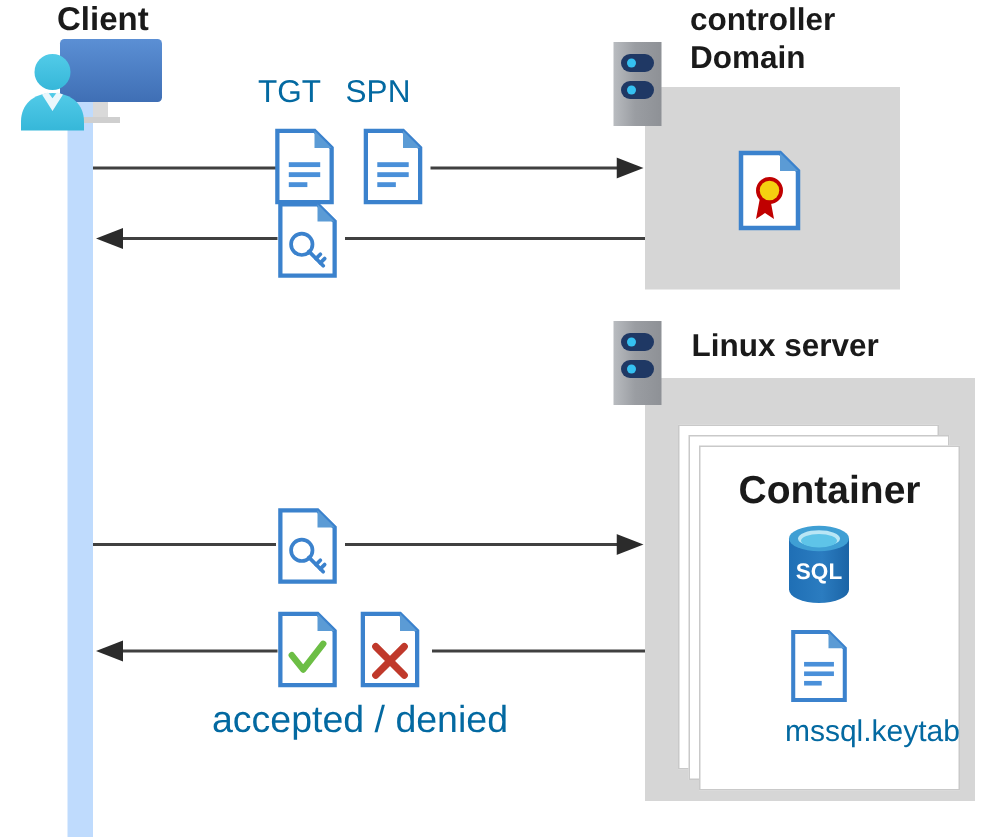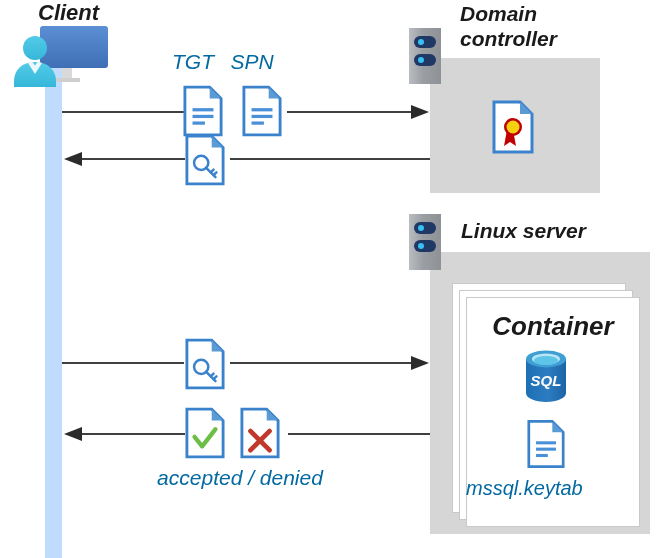--- a/index.html
+++ b/index.html
@@ -9,21 +9,20 @@
   }
   body {
     font-family: "Liberation Sans", sans-serif;
   }
   #canvas {
     position: relative;
     width: 660px;
     height: 558px;
     background: #ffffff;
     overflow: hidden;
-    font-style: italic;
   }
   .abs { position: absolute; }
 
   
   .title-bold {
     font-family: "Liberation Sans", sans-serif;
     font-weight: bold;
     color: #1a1a1a;
     line-height: 1.18;
   }
@@ -109,22 +108,22 @@
   <div class="abs host-box" style="left:430px; top:58px; width:170px; height:135px;"></div>
 
   <div class="abs rack" style="left:409px; top:28px; width:32px; height:56px;">
     <div class="rack-slot" style="left:5px; top:8px; width:22px; height:12px;"></div>
     <div class="rack-led" style="left:9px; top:11px; width:6px; height:6px;"></div>
     <div class="rack-slot" style="left:5px; top:26px; width:22px; height:12px;"></div>
     <div class="rack-led" style="left:9px; top:29px; width:6px; height:6px;"></div>
   </div>
 
   <div class="abs title-bold" style="left:460px; top:2px; width:200px; font-size:21px;">
+    <div>controller</div>
     <div>Domain</div>
-    <div>controller</div>
   </div>
 
   <svg class="abs" style="left:492px; top:100px;" width="42" height="54" viewBox="0 0 42 54">
     <path d="M2 2 h26 l12 12 v38 h-38 z" fill="#ffffff" stroke="#3b82cd" stroke-width="3"></path>
     <path d="M28 2 l12 12 h-12 z" fill="#5b9bd5"></path>
 
     <path d="M15 30 l-3 16 l6 -4 l6 4 l-3 -16 z" fill="#c00000"></path>
     <circle cx="21" cy="27" r="9" fill="#c00000"></circle>
     <circle cx="21" cy="27" r="6.5" fill="#f5d010"></circle>
   </svg>
@@ -163,21 +162,21 @@
   </svg>
 
   <svg class="abs" style="left:527px; top:419px;" width="38" height="50" viewBox="0 0 42 54">
     <path d="M2 2 h26 l12 12 v38 h-38 z" fill="#ffffff" stroke="#3b82cd" stroke-width="3"></path>
     <path d="M28 2 l12 12 h-12 z" fill="#5b9bd5"></path>
     <rect x="10" y="24" width="22" height="3.4" fill="#4a90d9"></rect>
     <rect x="10" y="31" width="22" height="3.4" fill="#4a90d9"></rect>
     <rect x="10" y="38" width="13" height="3.4" fill="#4a90d9"></rect>
   </svg>
 
-  <div class="abs label-plain" style="left:466px; top:477px; width:174px; font-size:20px; text-align:left;">mssql.keytab</div>
+  <div class="abs label-plain" style="left:466px; top:477px; width:174px; font-size:20px; text-align:right;">mssql.keytab</div>
 
   <div class="abs line" style="left:62px; top:111px; width:122px;"></div>
   <div class="abs line" style="left:287px; top:111px; width:130px;"></div>
   <svg class="abs" style="left:411px; top:103px;" width="20" height="18" viewBox="0 0 20 18">
     <path d="M0 2 L18 9 L0 16 Z" fill="#2b2b2b"></path>
   </svg>
 
   <div class="abs label-plain" style="left:163px; top:50px; width:60px; font-size:21px; text-align:center;">TGT</div>
   <div class="abs label-plain" style="left:222px; top:50px; width:60px; font-size:21px; text-align:center;">SPN</div>
 
@@ -236,15 +235,15 @@
     <path d="M28 2 l12 12 h-12 z" fill="#5b9bd5"></path>
     <path d="M10 31 l8 10 l14 -18" stroke="#6cbe45" stroke-width="4.5" fill="none" stroke-linecap="round" stroke-linejoin="round"></path>
   </svg>
 
   <svg class="abs" style="left:240px; top:406px;" width="40" height="54" viewBox="0 0 42 54">
     <path d="M2 2 h26 l12 12 v38 h-38 z" fill="#ffffff" stroke="#3b82cd" stroke-width="3"></path>
     <path d="M28 2 l12 12 h-12 z" fill="#5b9bd5"></path>
     <path d="M11 25 l20 20 M31 25 l-20 20" stroke="#c0392b" stroke-width="5" fill="none" stroke-linecap="round"></path>
   </svg>
 
-  <div class="abs label-plain" style="left:125px; top:466px; width:230px; font-size:21px; text-align:center;">accepted / denied</div>
+  <div class="abs label-plain" style="left:125px; top:466px; width:230px; font-size:25px; text-align:center;">accepted / denied</div>
 
 </div>
 
 </body></html>

